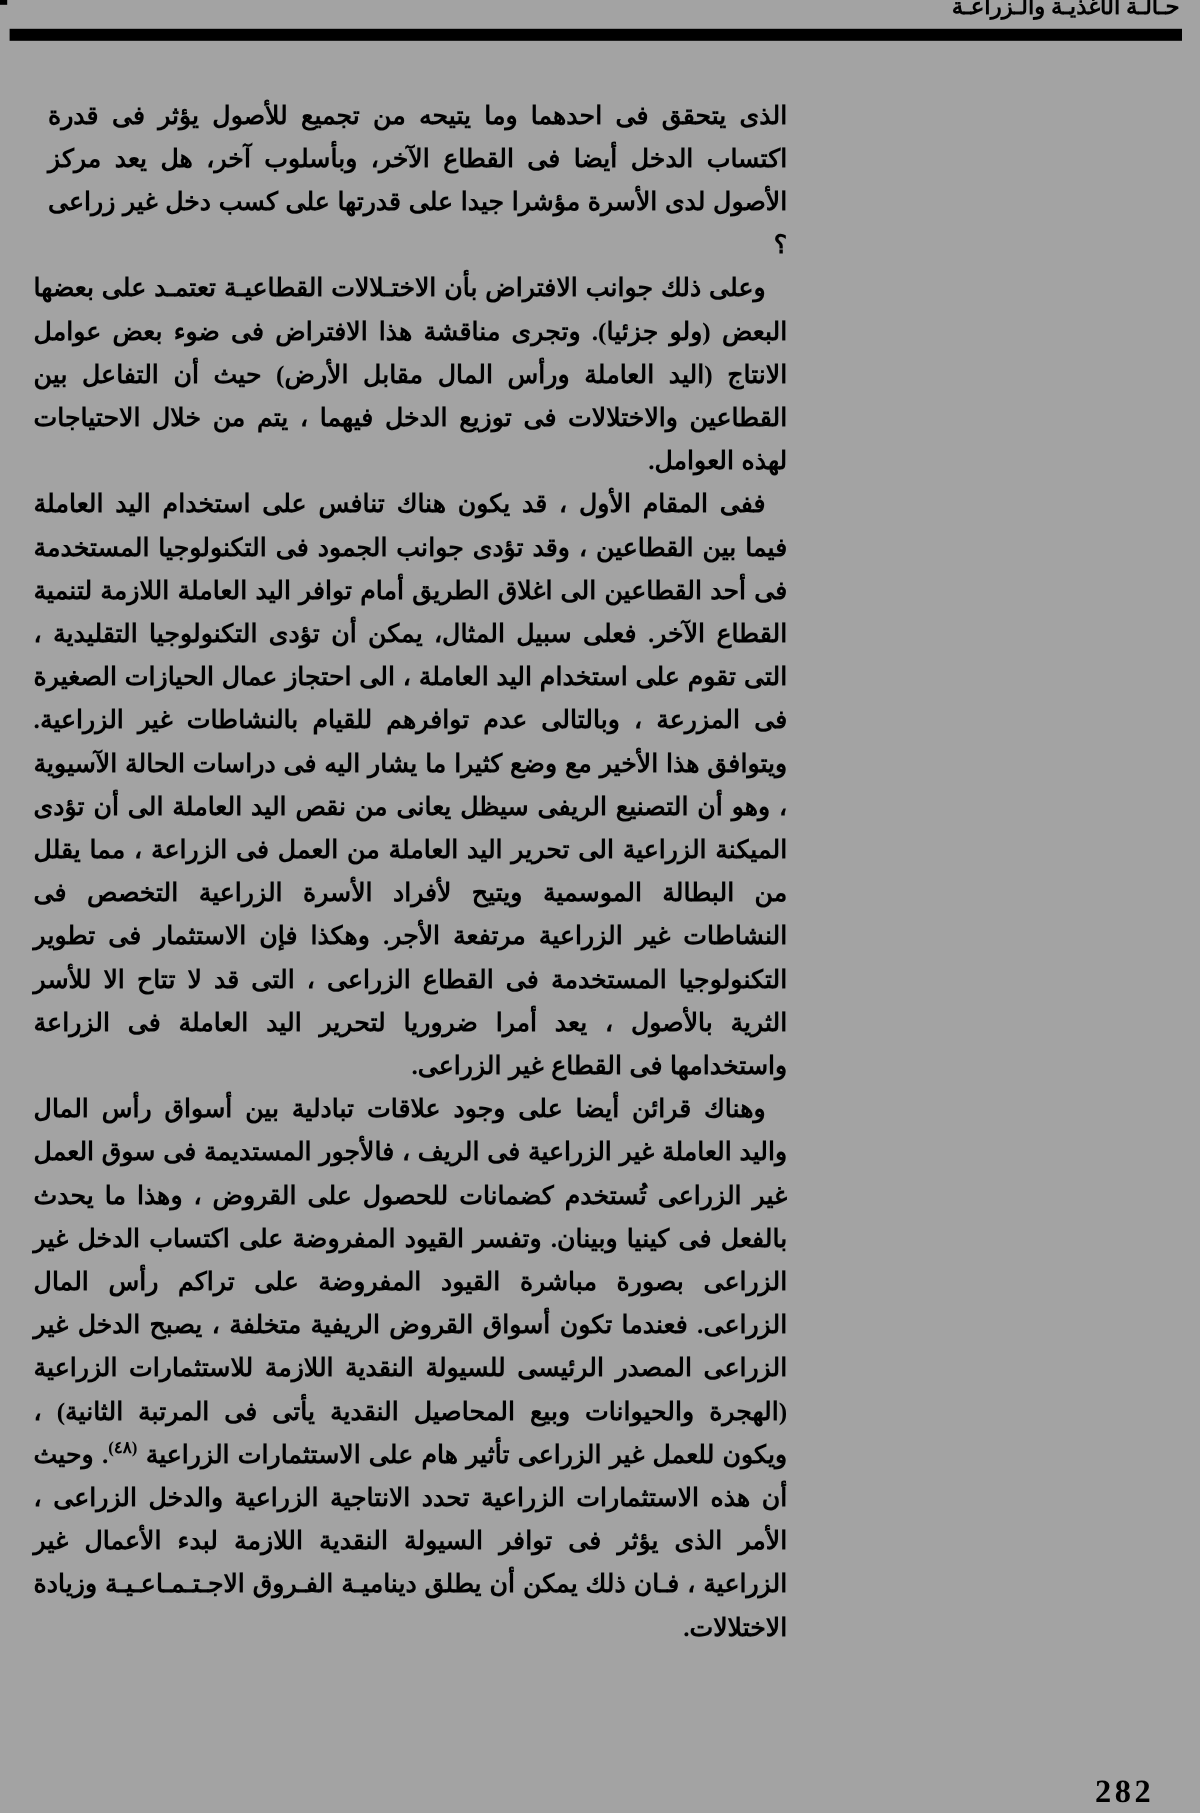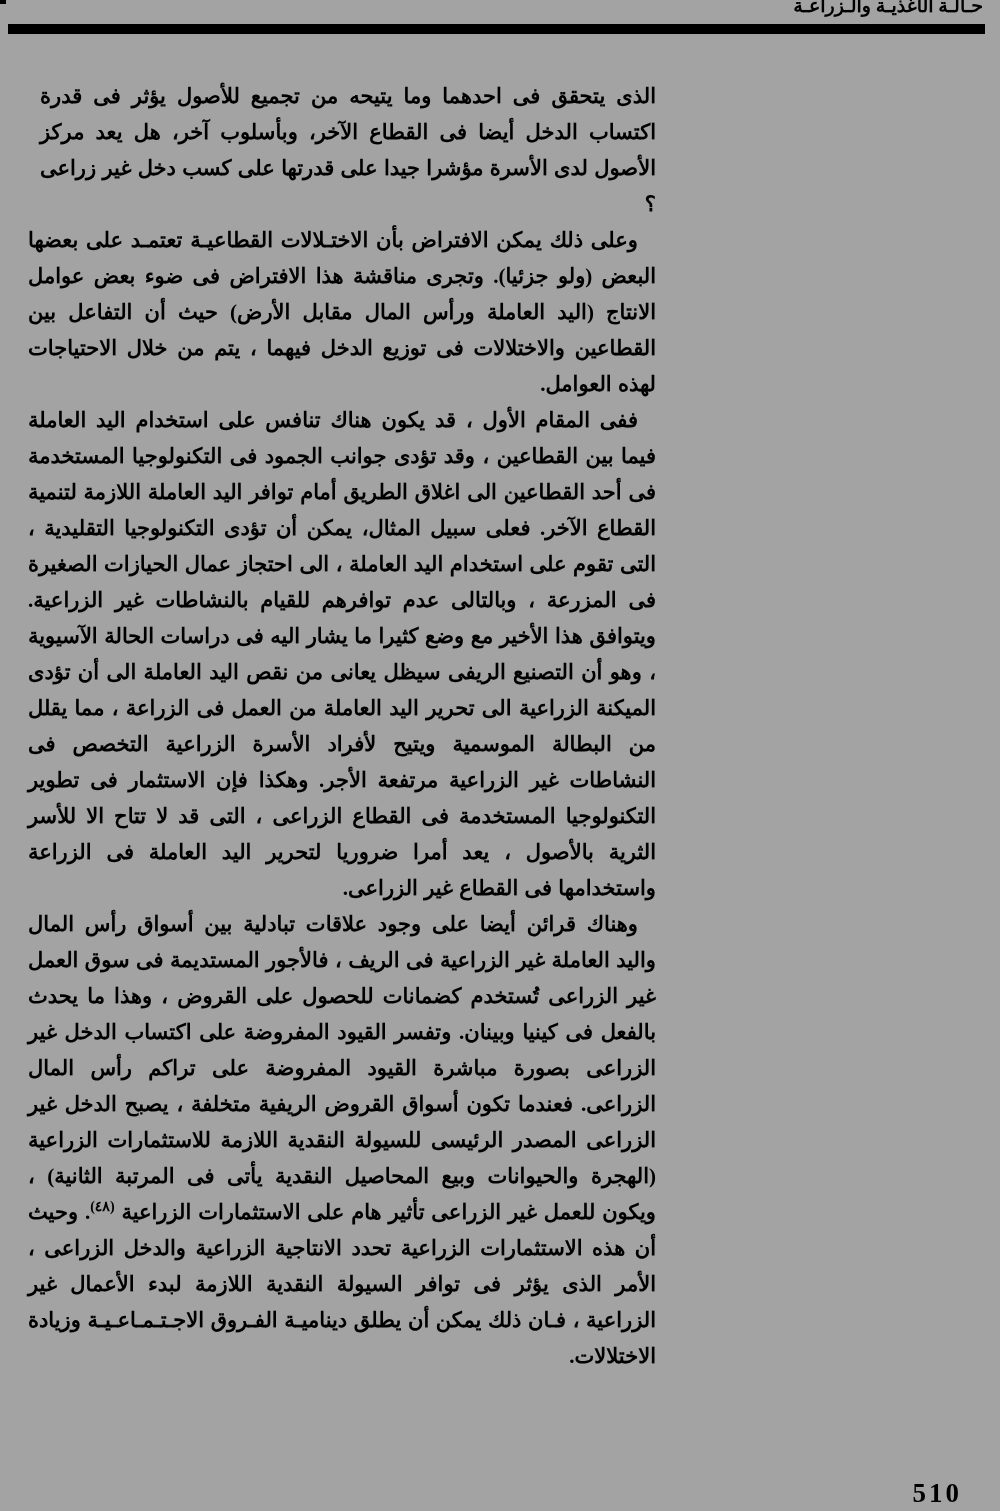--- a/index.html
+++ b/index.html
@@ -79,21 +79,21 @@
 <div class="page">
 
   <div class="corner-artifact"></div>
 
   <div class="header-title">حـالـة الأغذيـة والـزراعـة</div>
 
   <div class="header-rule"></div>
 
   <div class="text-block">
     <p class="no-indent">الذى يتحقق فى احدهما وما يتيحه من تجميع للأصول يؤثر فى قدرة اكتساب الدخل أيضا فى القطاع الآخر، وبأسلوب آخر، هل يعد مركز الأصول لدى الأسرة مؤشرا جيدا على قدرتها على كسب دخل غير زراعى ؟</p>
-    <p>وعلى ذلك يمكن الافتراض بأن الاختـلالات القطاعيـة تعتمـد على بعضها البعض (ولو جزئيا). وتجرى مناقشة هذا الافتراض فى ضوء بعض عوامل الانتاج (اليد العاملة ورأس المال مقابل الأرض) حيث أن التفاعل بين القطاعين والاختلالات فى توزيع الدخل فيهما ، يتم من خلال الاحتياجات لهذه العوامل.</p>
+    <p>وعلى ذلك جوانب الافتراض بأن الاختـلالات القطاعيـة تعتمـد على بعضها البعض (ولو جزئيا). وتجرى مناقشة هذا الافتراض فى ضوء بعض عوامل الانتاج (اليد العاملة ورأس المال مقابل الأرض) حيث أن التفاعل بين القطاعين والاختلالات فى توزيع الدخل فيهما ، يتم من خلال الاحتياجات لهذه العوامل.</p>
     <p>ففى المقام الأول ، قد يكون هناك تنافس على استخدام اليد العاملة فيما بين القطاعين ، وقد تؤدى جوانب الجمود فى التكنولوجيا المستخدمة فى أحد القطاعين الى اغلاق الطريق أمام توافر اليد العاملة اللازمة لتنمية القطاع الآخر. فعلى سبيل المثال، يمكن أن تؤدى التكنولوجيا التقليدية ، التى تقوم على استخدام اليد العاملة ، الى احتجاز عمال الحيازات الصغيرة فى المزرعة ، وبالتالى عدم توافرهم للقيام بالنشاطات غير الزراعية. ويتوافق هذا الأخير مع وضع كثيرا ما يشار اليه فى دراسات الحالة الآسيوية ، وهو أن التصنيع الريفى سيظل يعانى من نقص اليد العاملة الى أن تؤدى الميكنة الزراعية الى تحرير اليد العاملة من العمل فى الزراعة ، مما يقلل من البطالة الموسمية ويتيح لأفراد الأسرة الزراعية التخصص فى النشاطات غير الزراعية مرتفعة الأجر. وهكذا فإن الاستثمار فى تطوير التكنولوجيا المستخدمة فى القطاع الزراعى ، التى قد لا تتاح الا للأسر الثرية بالأصول ، يعد أمرا ضروريا لتحرير اليد العاملة فى الزراعة واستخدامها فى القطاع غير الزراعى.</p>
     <p><span>وهناك قرائن أيضا على وجود علاقات تبادلية بين أسواق رأس المال واليد العاملة غير الزراعية فى الريف ، فالأجور المستديمة فى سوق العمل غير الزراعى تُستخدم كضمانات للحصول على القروض ، وهذا ما يحدث بالفعل فى كينيا وبينان. وتفسر القيود المفروضة على اكتساب الدخل غير الزراعى بصورة مباشرة القيود المفروضة على تراكم رأس المال الزراعى. فعندما تكون أسواق القروض الريفية متخلفة ، يصبح الدخل غير الزراعى المصدر الرئيسى للسيولة النقدية اللازمة للاستثمارات الزراعية (الهجرة والحيوانات وبيع المحاصيل النقدية يأتى فى المرتبة الثانية) ، ويكون للعمل غير الزراعى تأثير هام على الاستثمارات الزراعية </span><span class="footnote-ref">(٤٨)</span><span>. وحيث أن هذه الاستثمارات الزراعية تحدد الانتاجية الزراعية والدخل الزراعى ، الأمر الذى يؤثر فى توافر السيولة النقدية اللازمة لبدء الأعمال غير الزراعية ، فـان ذلك يمكن أن يطلق ديناميـة الفـروق الاجـتـمـاعـيـة وزيادة الاختلالات.</span></p>
 
   </div>
 
-  <div class="page-number">510</div>
+  <div class="page-number">282</div>
 
 </div>
 
 </body></html>

